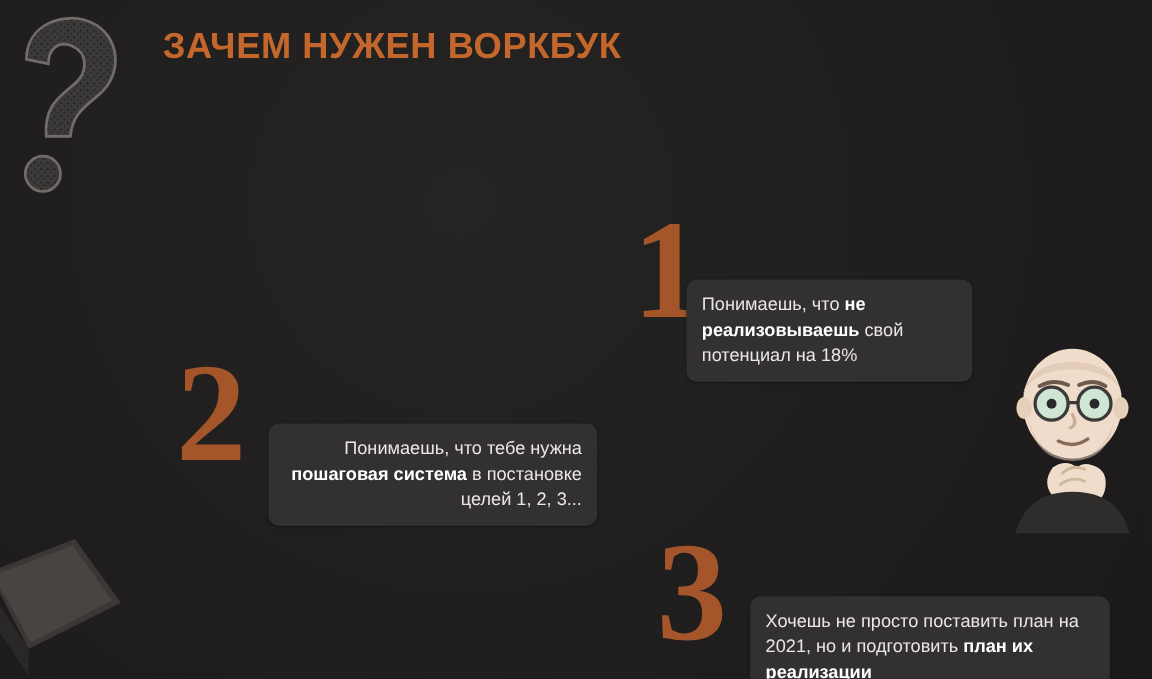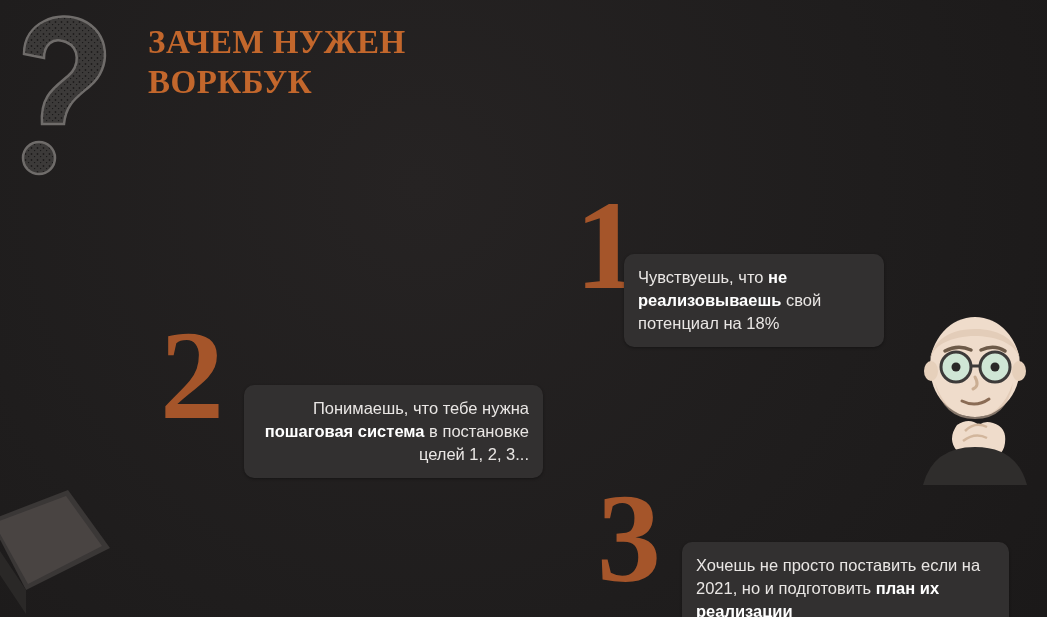--- a/index.html
+++ b/index.html
@@ -31,21 +31,21 @@
     height: 175px;
   }
 
   
   .heading {
     position: absolute;
     left: 148px;
     top: 22px;
     width: 430px;
     color: #c3672c;
-    font-family: Liberation Serif, serif;
+    font-family: Liberation Sans, sans-serif;
     font-size: 33px;
     line-height: 1.22;
     font-weight: 700;
     letter-spacing: 0.5px;
   }
 
   .subheading {
     position: absolute;
     left: 148px;
     top: 116px;
@@ -132,31 +132,31 @@
       </defs>
       <path d="M18 46 C18 14, 52 2, 76 12 C104 24, 106 60, 84 78 C70 90, 60 96, 58 116 L36 116 C34 88, 48 80, 62 68 C74 58, 74 40, 60 34 C46 28, 38 38, 38 50 Z" fill="url(#speck)" stroke="#6f6c6a" stroke-width="2.5"></path>
       <circle cx="33" cy="150" r="16" fill="url(#speck)" stroke="#6f6c6a" stroke-width="2.5"></circle>
     </svg>
   </div>
 
   <div class="heading">ЗАЧЕМ НУЖЕН ВОРКБУК</div>
 
   <div class="item" id="item-1">
     <div class="num">1</div>
-    <div class="bubble"><span>Чувствуешь, что </span><b>не реализовываешь</b><span> свой потенциал на 18%</span></div>
+    <div class="bubble"><span>Понимаешь, что </span><b>не реализовываешь</b><span> свой потенциал на 18%</span></div>
   </div>
 
   <div class="item" id="item-2">
     <div class="num">2</div>
     <div class="bubble"><span>Понимаешь, что тебе нужна </span><b>пошаговая система</b><span> в постановке целей 1, 2, 3...</span></div>
   </div>
 
   <div class="item" id="item-3">
     <div class="num">3</div>
-    <div class="bubble"><span>Хочешь не просто поставить если на 2021, но и подготовить </span><b>план их реализации</b></div>
+    <div class="bubble"><span>Хочешь не просто поставить план на 2021, но и подготовить </span><b>план их реализации</b></div>
   </div>
 
   <div class="avatar">
     <svg viewBox="0 0 135 180" width="135" height="180" aria-hidden="true">
 
       <ellipse cx="70" cy="62" rx="45" ry="50" fill="#efdccb"></ellipse>
       <path d="M25 58 C25 22, 115 22, 115 58 C115 40, 100 24, 70 24 C40 24, 25 40, 25 58 Z" fill="#e3cdb9"></path>
 
       <ellipse cx="26" cy="66" rx="7" ry="10" fill="#e6d0bb"></ellipse>
       <ellipse cx="114" cy="66" rx="7" ry="10" fill="#e6d0bb"></ellipse>

